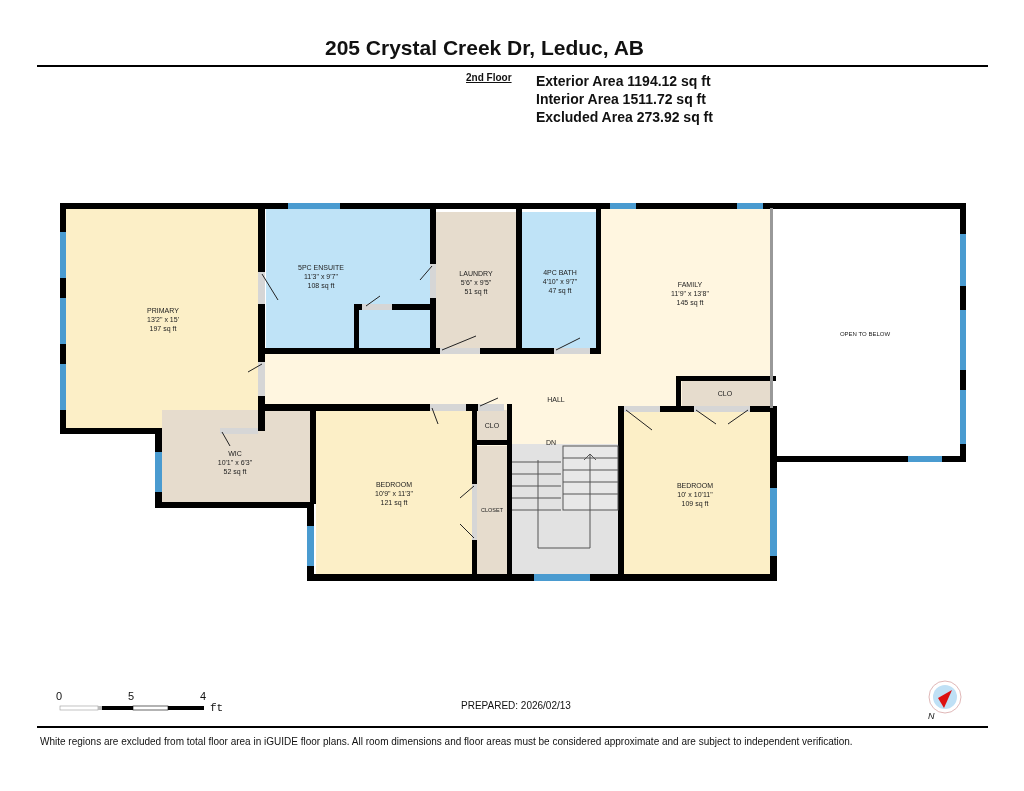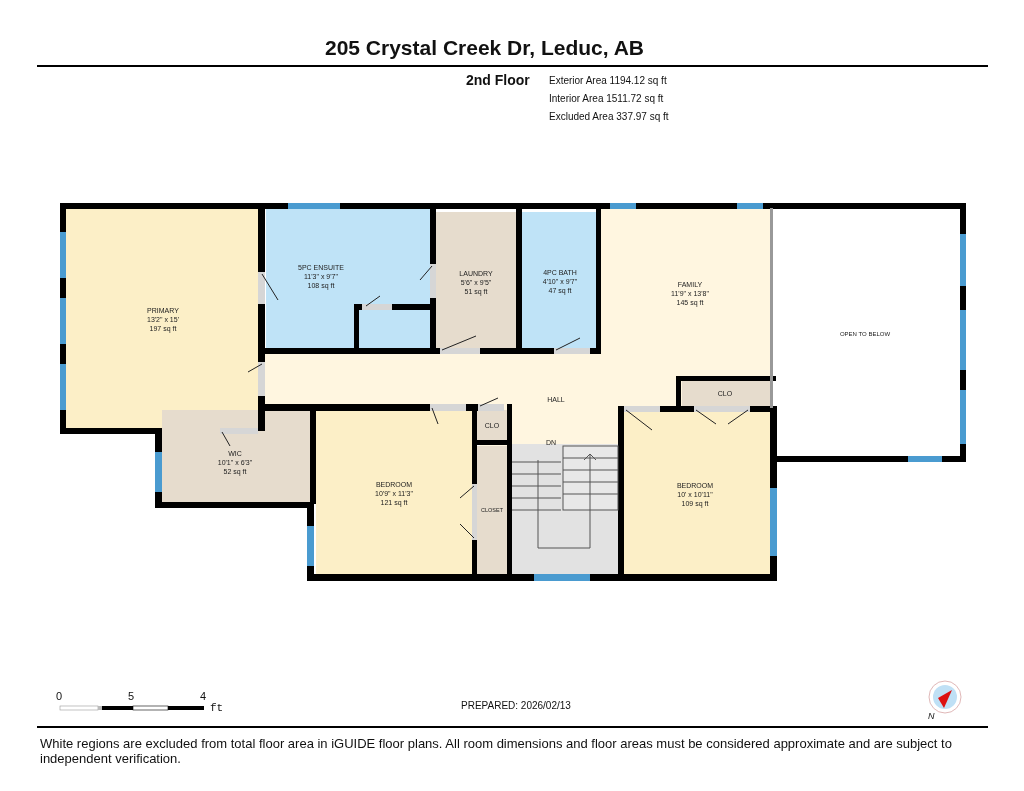--- a/index.html
+++ b/index.html
@@ -1,37 +1,37 @@
 <!DOCTYPE html>
 <html><head>
 <meta charset="utf-8">
 <style>
   html, body { margin:0; padding:0; background:#ffffff; }
   body { width:1024px; height:791px; position:relative; overflow:hidden; font-family:"Liberation Sans", sans-serif; color:#111; }
   .title { position:absolute; top:36px; left:0; width:897px; text-align:center; font-size:21px; font-weight:bold;margin-left:36px; }
   .rule-top { position:absolute; top:65px; left:37px; width:951px; height:2px; background:#000; }
-  .floor-label { position:absolute; top:72px; left:466px; font-size:14px; font-weight:bold; }
-  .areas { position:absolute; top:72px; left:549px; font-size:10px; line-height:18px; }
+  .floor-label { position:absolute; top:72px; left:466px; font-size:10px; font-weight:bold;text-decoration:underline; }
+  .areas { position:absolute; top:72px; left:536px; font-size:14px; line-height:18px;font-weight:bold; }
   .plan { position:absolute; left:0; top:0; width:1024px; height:791px; }
   .rtext { font-family:"Liberation Sans", sans-serif; fill:#222; text-anchor:middle; }
   .scale-labels span { position:absolute; font-size:11px; }
   .prepared { position:absolute; top:700px; left:461px; font-size:10px; }
   .rule-bot { position:absolute; top:726px; left:37px; width:951px; height:2px; background:#000; }
-  .disclaimer { position:absolute; top:736px; left:40px; font-size:13px; }
+  .disclaimer { position:absolute; top:736px; left:40px; font-size:10px; }
 </style>
 </head>
 <body>
 
 <div class="title">205 Crystal Creek Dr, Leduc, AB</div>
 <div class="rule-top"></div>
 <div class="floor-label">2nd Floor</div>
 <div class="areas">
   <div>Exterior Area 1194.12 sq ft</div>
   <div>Interior Area 1511.72 sq ft</div>
-  <div>Excluded Area 337.97 sq ft</div>
+  <div>Excluded Area 273.92 sq ft</div>
 </div>
 
 <svg class="plan" viewBox="0 0 1024 791" xmlns="http://www.w3.org/2000/svg">
 
   <rect x="64" y="208" width="198" height="222" fill="#fcefc7"></rect>
   <rect x="266" y="208" width="166" height="142" fill="#bfe3f7"></rect>
   <rect x="436" y="212" width="80" height="140" fill="#e6dccd"></rect>
   <rect x="522" y="212" width="76" height="140" fill="#bfe3f7"></rect>
   <rect x="600" y="208" width="172" height="200" fill="#fff6e0"></rect>
   <rect x="262" y="354" width="420" height="56" fill="#fff6e0"></rect>

